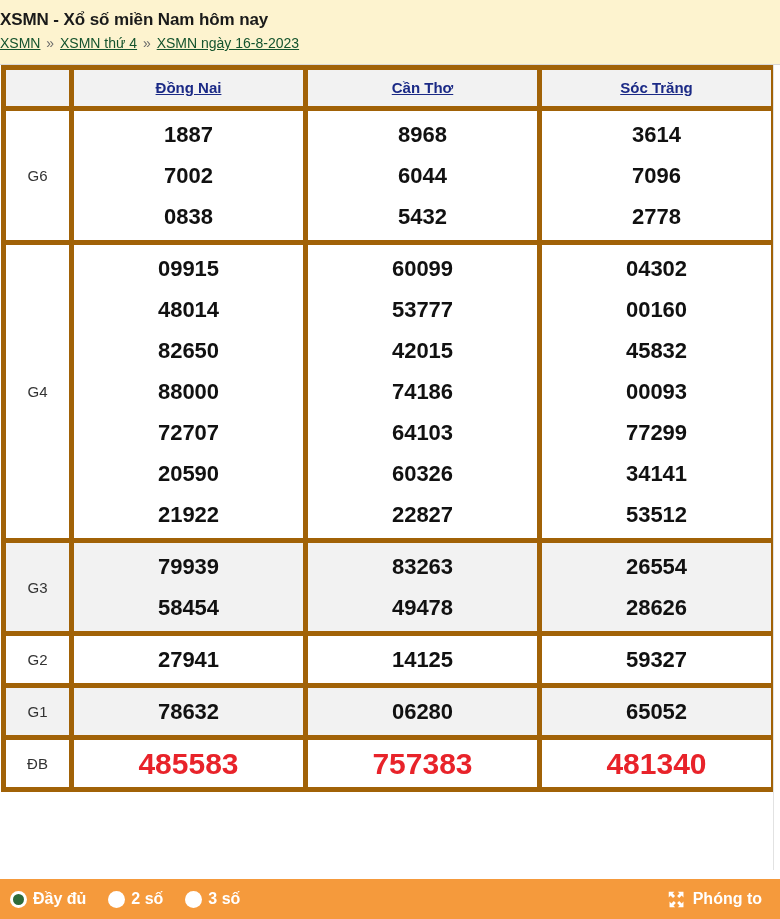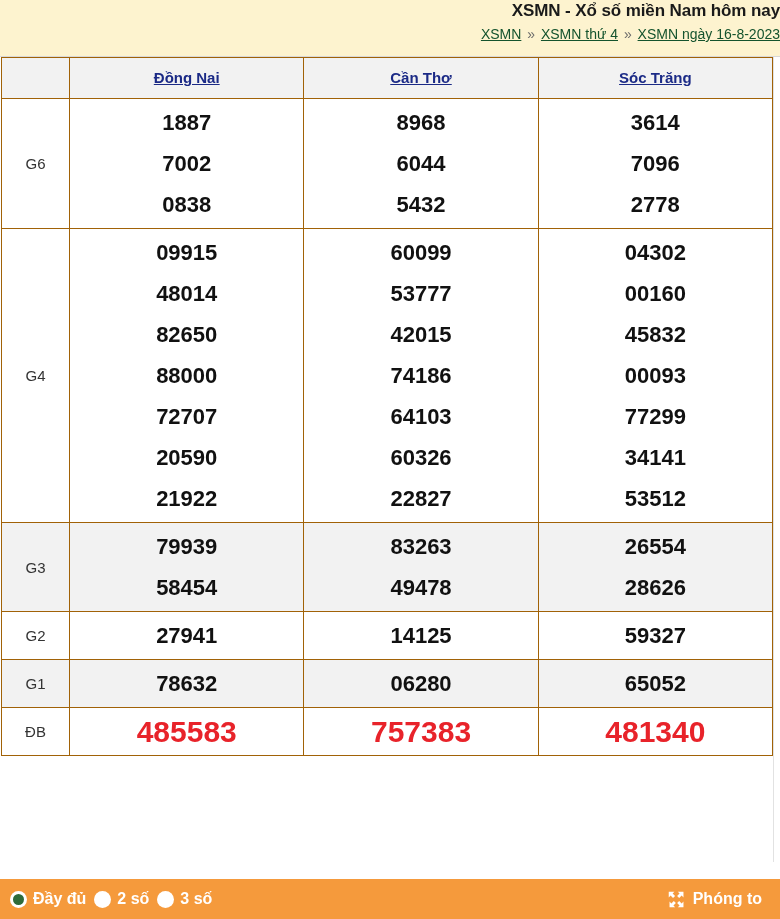--- a/index.html
+++ b/index.html
@@ -13,23 +13,23 @@
     height: 919px;
     font-family: "Liberation Sans", sans-serif;
     overflow: hidden;
     position: relative;
   }
 
   
   .header {
     background: #fdf3cf;
     width: 780px;
-    height: 56px;
-    padding-top: 0;
-    text-align: right;
+    height: 64px;
+    padding-top: 9px;
+    text-align: left;
   }
   .header-title {
     font-size: 17px;
     font-weight: bold;
     color: #1a1a1a;
     line-height: 22px;
     letter-spacing: -0.1px;
   }
   .breadcrumb {
     margin-top: 3px;
@@ -59,21 +59,21 @@
     border-collapse: collapse;
     width: 772px;
     margin-left: 1px;
     table-layout: fixed;
   }
   table.result col.c-label { width: 68px; }
   table.result col.c-prov  { width: 234px; }
 
   table.result th,
   table.result td {
-    border: 1px solid #a16207;
+    border: 5px solid #a16207;
     text-align: center;
     vertical-align: middle;
   }
 
   thead th {
     background: #f2f2f2;
     height: 41px;
     padding: 0;
   }
   .prov-link {
@@ -133,21 +133,21 @@
     height: 40px;
     background: #f59a3c;
     display: flex;
     align-items: center;
     justify-content: space-between;
     padding: 0 10px;
   }
   .radio-group {
     display: flex;
     align-items: center;
-    gap: 8px;
+    gap: 22px;
   }
   .radio-opt {
     display: flex;
     align-items: center;
     gap: 6px;
     color: #ffffff;
     font-size: 16px;
     font-weight: bold;
     cursor: pointer;
   }

